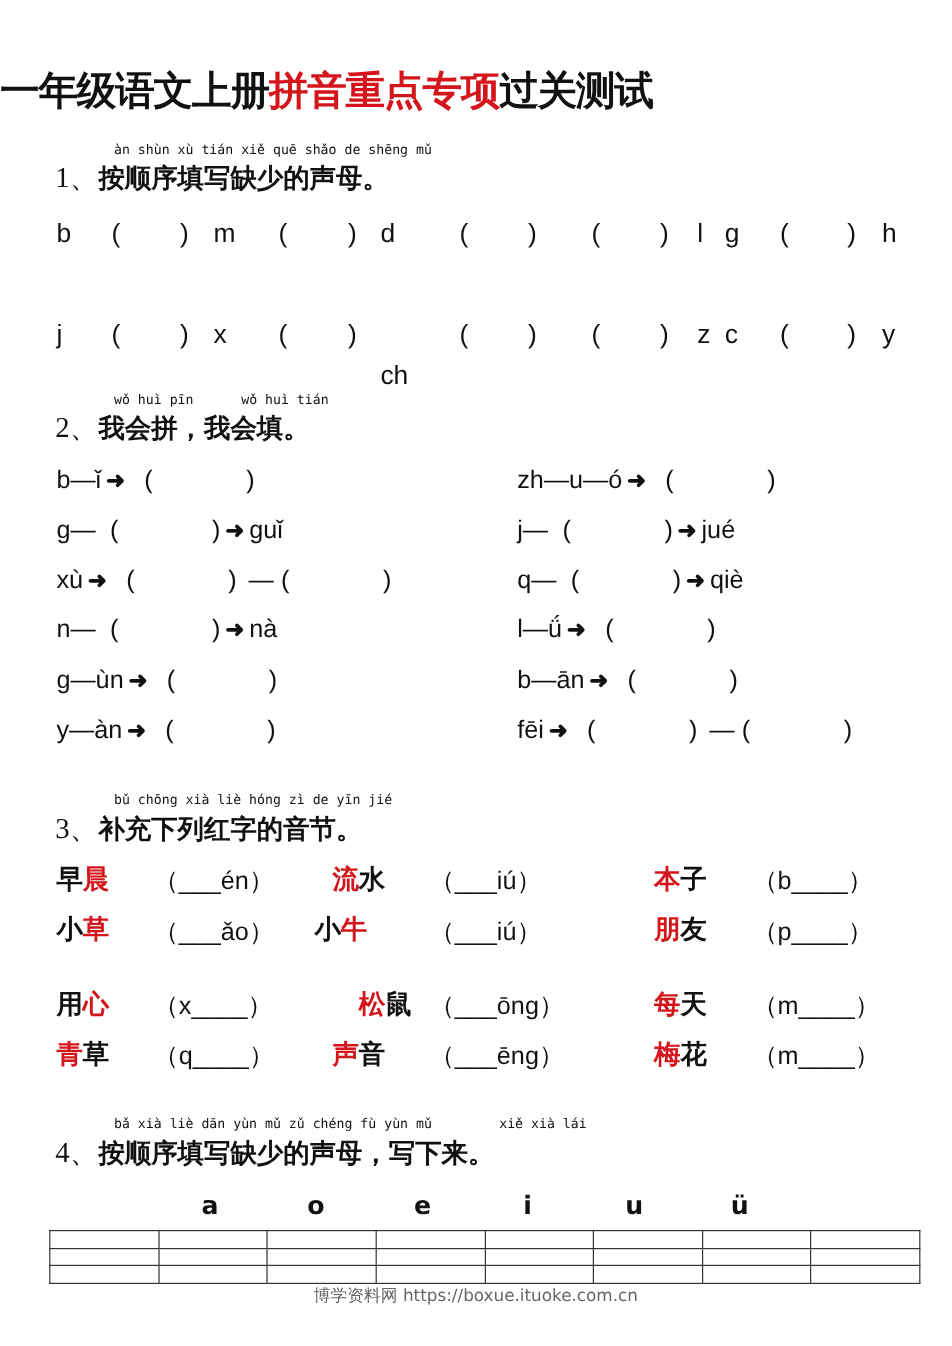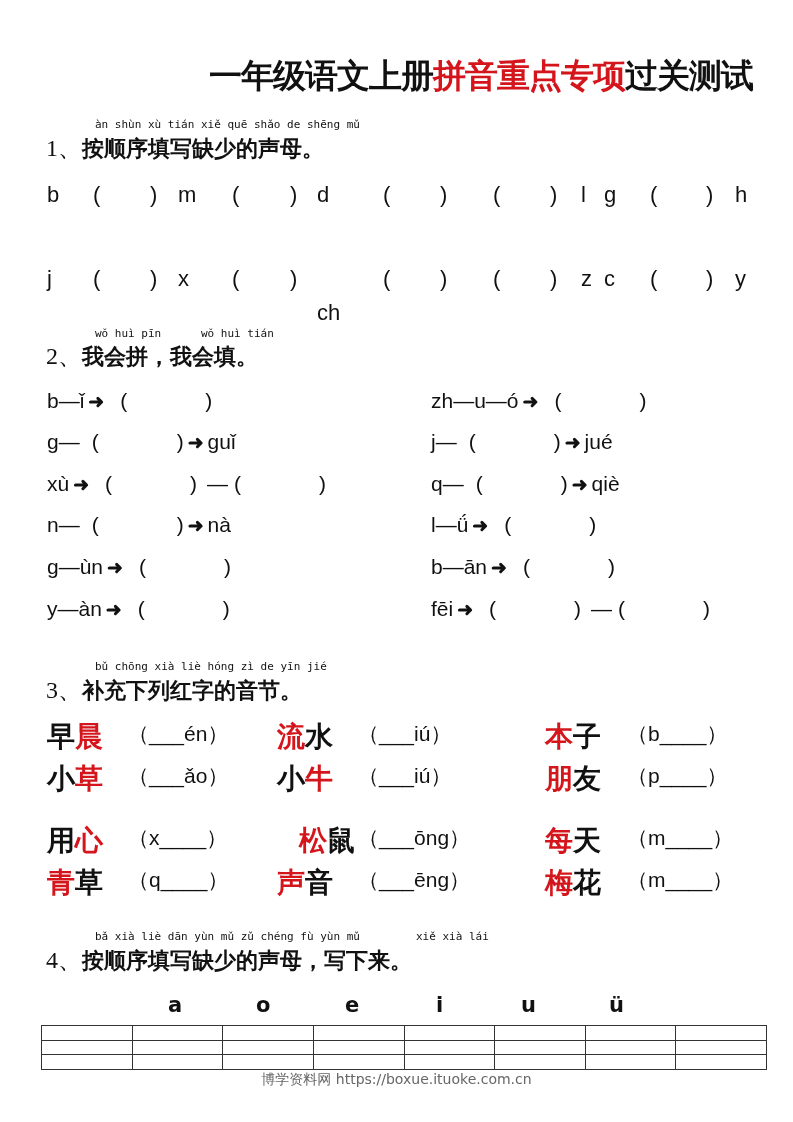--- a/index.html
+++ b/index.html
@@ -1,27 +1,27 @@
 <!DOCTYPE html>
 <html><head>
 <meta charset="utf-8">
 <style>
   * { margin:0; padding:0; box-sizing:border-box; }
   html, body { width:793px; height:1122px; background:#ffffff; overflow:hidden; }
   body { position:relative; font-family:"Liberation Sans", "DejaVu Sans", sans-serif; color:#111; }
   .abs { position:absolute; white-space:nowrap; }
-  .title { top:54px; left:0; width:753px; text-align:right; font-family:"DejaVu Serif", serif; font-weight:bold; font-size:33px; letter-spacing:-1px; color:#111; }
+  .title { top:54px; left:0; width:753px; text-align:left; font-family:"DejaVu Serif", serif; font-weight:bold; font-size:33px; letter-spacing:-1px; color:#111; }
   .title .red { color:#d4161c; }
   .pinyin { font-family:"DejaVu Sans Mono", monospace; font-size:11px; color:#111; letter-spacing:0px; }
   .heading { font-family:"DejaVu Serif", serif; font-weight:bold; font-size:22px; color:#111; }
   .heading .num { font-family:"Liberation Serif", serif; font-weight:normal; font-size:24px; }
   .seq { font-family:"Liberation Sans", sans-serif; font-size:22px; color:#111; }
   .exercise { font-family:"Liberation Sans", sans-serif; font-size:21px; color:#111; }
   .arrow { font-weight:bold; font-size:19px; }
-  .word { font-family:Liberation Mono, monospace; font-weight:bold; font-size:28px; }
+  .word { font-family:Liberation Mono, monospace; font-weight:bold; font-size:22px; }
   .word .red { color:#d4161c; }
   .fill { font-family:"Liberation Sans", sans-serif; font-size:21px; }
   .vowels { font-family:"DejaVu Sans", sans-serif; font-weight:bold; font-size:21px; }
   table.grid { position:absolute; left:41px; top:1025px; width:726px; height:45px; border-collapse:collapse; }
   table.grid td { border:1.5px solid #333; }
   .footer { top:1071px; left:0; width:793px; text-align:center; font-family:"DejaVu Sans", sans-serif; font-size:14px; color:#666; }
 </style>
 </head>
 <body>
 
@@ -99,21 +99,21 @@
 
 <div id="s3">
     <div class="abs word" style="left:47px; top:718px;"><span>早</span><span class="red">晨</span></div>
     <div class="abs fill" style="left:128px; top:720px;">（___én）</div>
     <div class="abs word" style="left:277px; top:718px;"><span class="red">流</span><span>水</span></div>
     <div class="abs fill" style="left:358px; top:720px;">（___iú）</div>
     <div class="abs word" style="left:545px; top:718px;"><span class="red">本</span><span>子</span></div>
     <div class="abs fill" style="left:627px; top:720px;">（b____）</div>
     <div class="abs word" style="left:47px; top:760px;"><span>小</span><span class="red">草</span></div>
     <div class="abs fill" style="left:128px; top:762px;">（___ǎo）</div>
-    <div class="abs word" style="left:277px; top:760px;text-align:center;"><span>小</span><span class="red">牛</span></div>
+    <div class="abs word" style="left:262px; top:760px;text-align:center;"><span>小</span><span class="red">牛</span></div>
     <div class="abs fill" style="left:358px; top:762px;">（___iú）</div>
     <div class="abs word" style="left:545px; top:760px;"><span class="red">朋</span><span>友</span></div>
     <div class="abs fill" style="left:627px; top:762px;">（p____）</div>
     <div class="abs word" style="left:47px; top:822px;"><span>用</span><span class="red">心</span></div>
     <div class="abs fill" style="left:128px; top:824px;">（x____）</div>
     <div class="abs word" style="left:277px; top:822px;margin-left:22px;"><span class="red">松</span><span>鼠</span></div>
     <div class="abs fill" style="left:358px; top:824px;">（___ōng）</div>
     <div class="abs word" style="left:545px; top:822px;"><span class="red">每</span><span>天</span></div>
     <div class="abs fill" style="left:627px; top:824px;">（m____）</div>
     <div class="abs word" style="left:47px; top:864px;"><span class="red">青</span><span>草</span></div>

